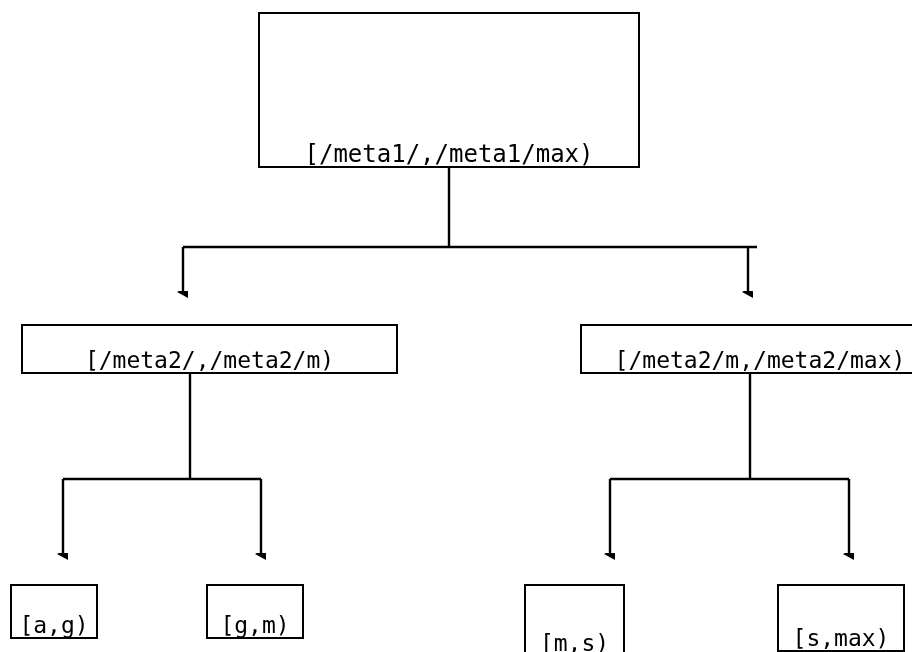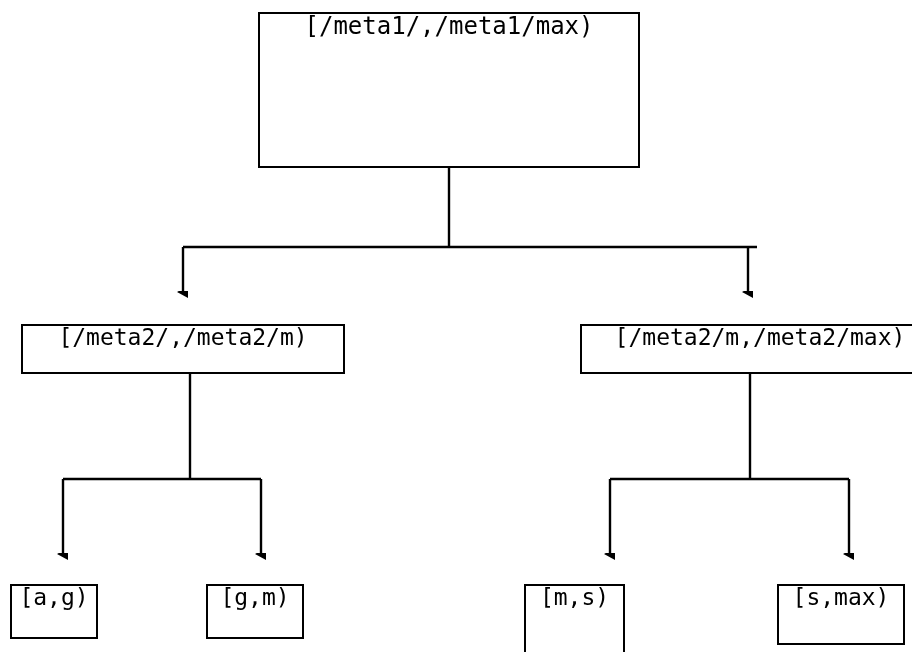--- a/index.html
+++ b/index.html
@@ -24,21 +24,21 @@
     top: 0;
     width: 912px;
     height: 652px;
   }
   .node-box {
     position: absolute;
     box-sizing: border-box;
     background: #ffffff;
     border: 2px solid #000000;
     display: flex;
-    align-items: flex-start;
+    align-items: flex-end;
     justify-content: center;
     color: #000000;
     white-space: pre;
     letter-spacing: 0px;
   }
   .node-label {
     font-family: "DejaVu Sans Mono", "Liberation Mono", monospace;
     color: #000000;
     white-space: pre;
     line-height: 1;
@@ -49,21 +49,21 @@
     top: 12px;
     width: 382px;
     height: 156px;
   }
   #node-root .node-label { font-size: 24px; }
 
   
   #node-mid-left {
     left: 21px;
     top: 324px;
-    width: 324px;
+    width: 377px;
     height: 50px;
   }
   #node-mid-right {
     left: 580px;
     top: 324px;
     width: 360px;
     height: 50px;
   }
   #node-mid-left .node-label,
   #node-mid-right .node-label { font-size: 23px; }
@@ -84,21 +84,21 @@
   #node-leaf-3 {
     left: 524px;
     top: 584px;
     width: 101px;
     height: 73px;
   }
   #node-leaf-4 {
     left: 777px;
     top: 584px;
     width: 128px;
-    height: 61px;
+    height: 68px;
   }
   #node-leaf-1 .node-label,
   #node-leaf-2 .node-label,
   #node-leaf-3 .node-label,
   #node-leaf-4 .node-label { font-size: 23px; }
 </style>
 </head>
 <body>
 
 <div id="diagram-root">

